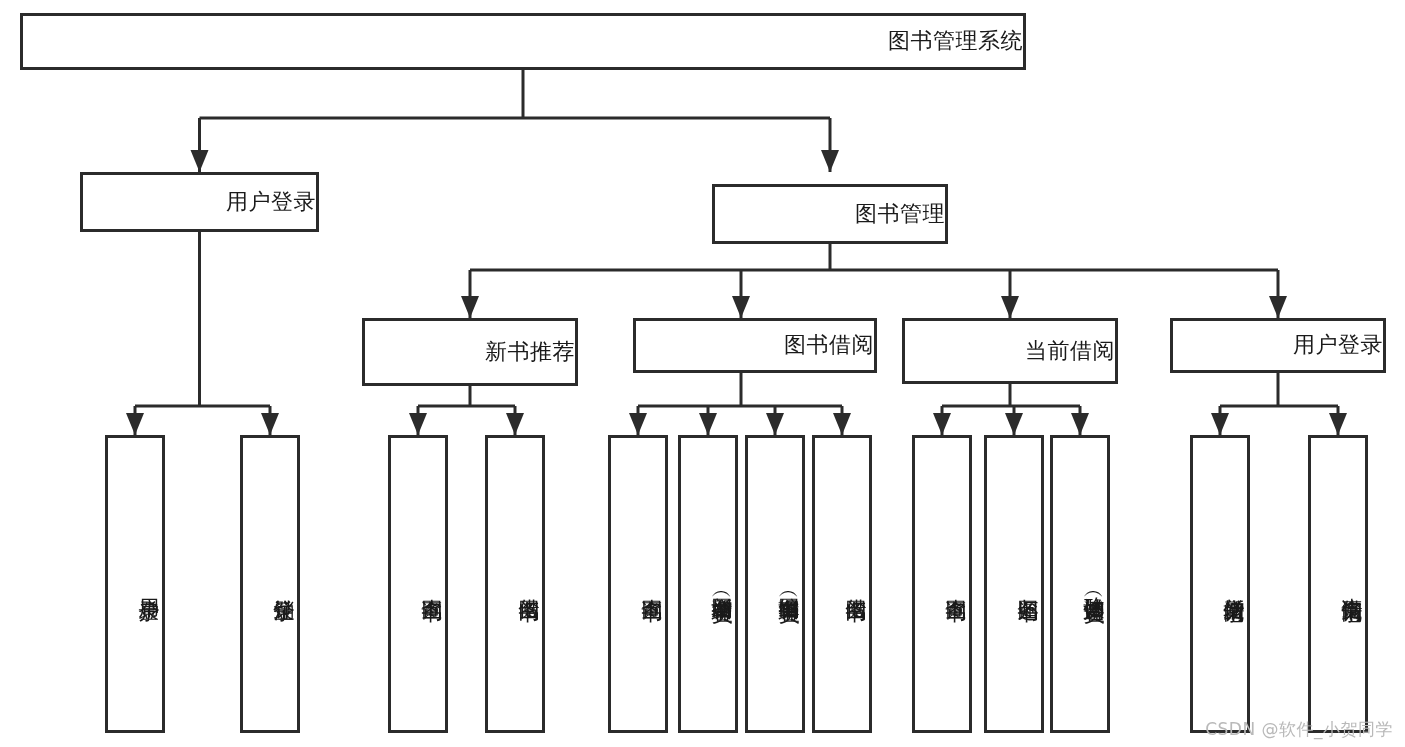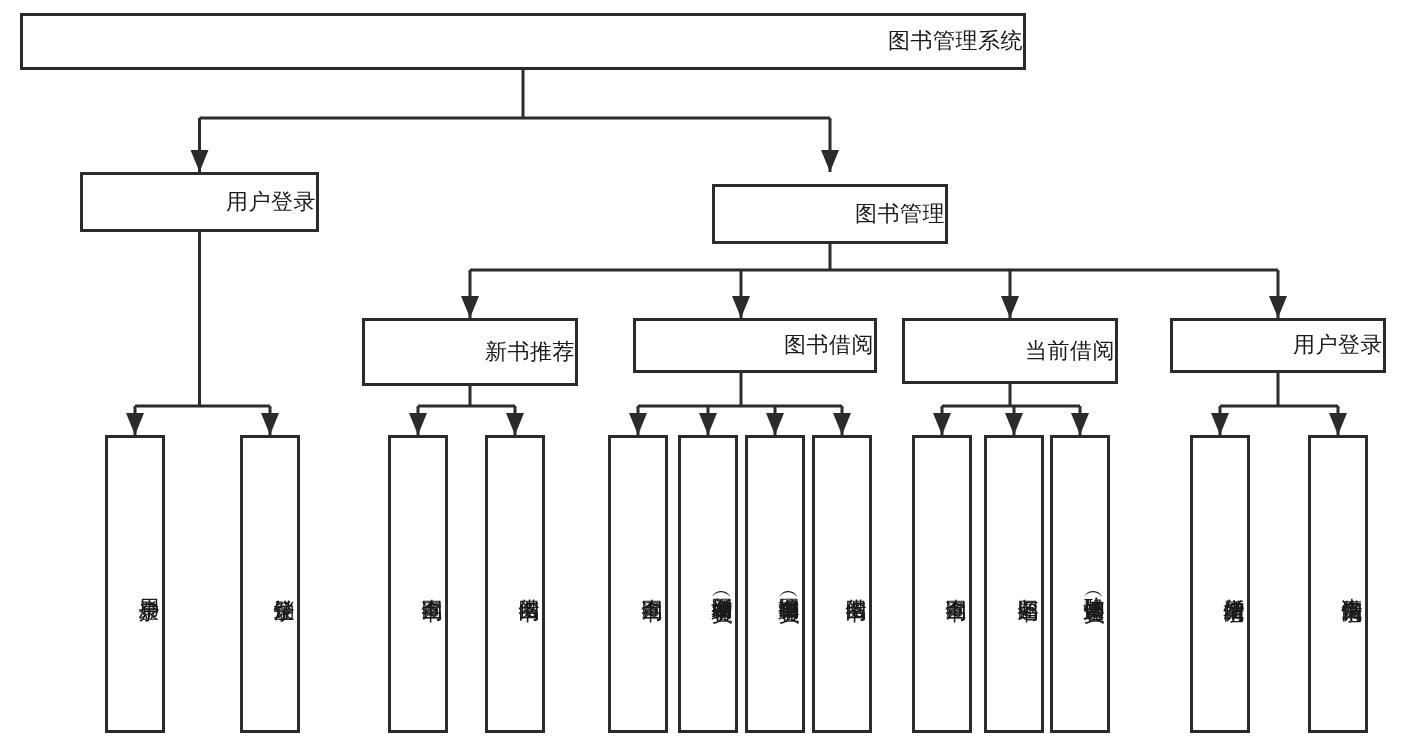--- a/index.html
+++ b/index.html
@@ -231,13 +231,14 @@
         <div class="leaf-inner">
           <span class="node-label-v">新增借阅记录</span>
         </div>
       </div>
       <div class="node-box leaf" style="left: 1308px; top: 435px; width: 60px; height: 298px;">
         <div class="leaf-inner">
           <span class="node-label-v">查询借阅记录</span>
         </div>
       </div>
     </div>
+  <div id="watermark">CSDN @软件_小贺同学</div>
 </div>
 
 </body></html>

